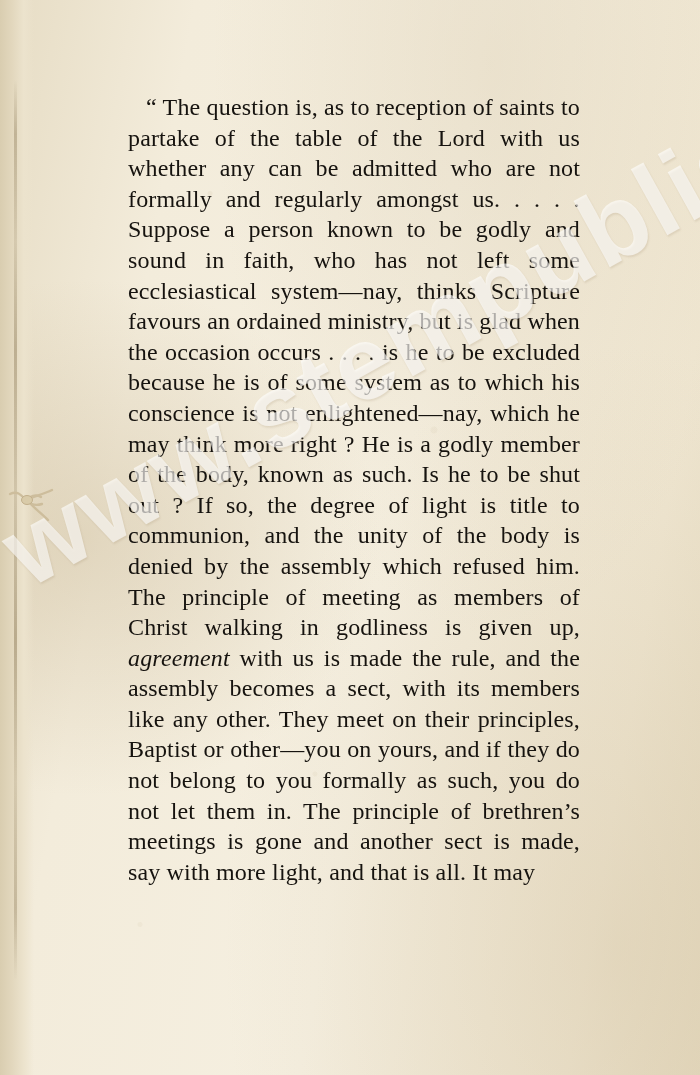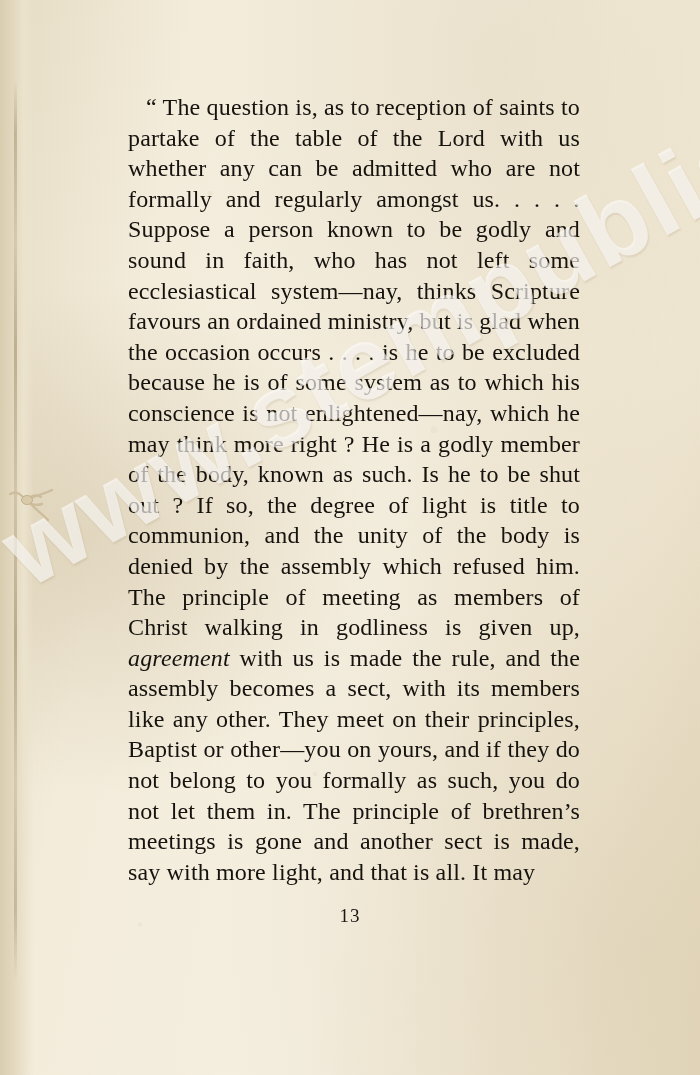--- a/index.html
+++ b/index.html
@@ -152,19 +152,18 @@
         <path d="M20 29 C 27 26, 36 24, 44 20"></path>
       </g>
       <ellipse cx="19" cy="30" rx="5.5" ry="4.5" fill="#d9cba9" stroke="#c2b08c" stroke-width="1"></ellipse>
     </svg>
   </div>
 
   <div class="content">
     <div class="body-text"><span class="indent"></span><span>“ The question is, as to reception of saints to partake of the table of the Lord with us whether any can be admitted who are not formally and regularly amongst us. . . . . Suppose a person known to be godly and sound in faith, who has not left some ecclesiastical system—nay, thinks Scripture favours an ordained ministry, but is glad when the occasion occurs . . . . is he to be excluded because he is of some system as to which his conscience is not enlightened—nay, which he may think more right ?   He is a godly member of the body, known as such.   Is he to be shut out ?   If so, the degree of light is title to communion, and the unity of the body is denied by the assembly which refused him. The principle of meeting as members of Christ walking in godliness is given up, </span><em>agreement</em><span> with us is made the rule, and the assembly becomes a sect, with its members like any other.   They meet on their principles, Baptist or other—you on yours, and if they do not belong to you formally as such, you do not let them in.  The principle of brethren’s meetings is gone and another sect is made, say with more light, and that is all.   It may</span></div>
   </div>
 
-  <div class="folio">13</div>
 
   <div class="watermark">
     <div class="watermark-text">www.stempublishing.org</div>
   </div>
 
 </div>
 
 </body></html>

